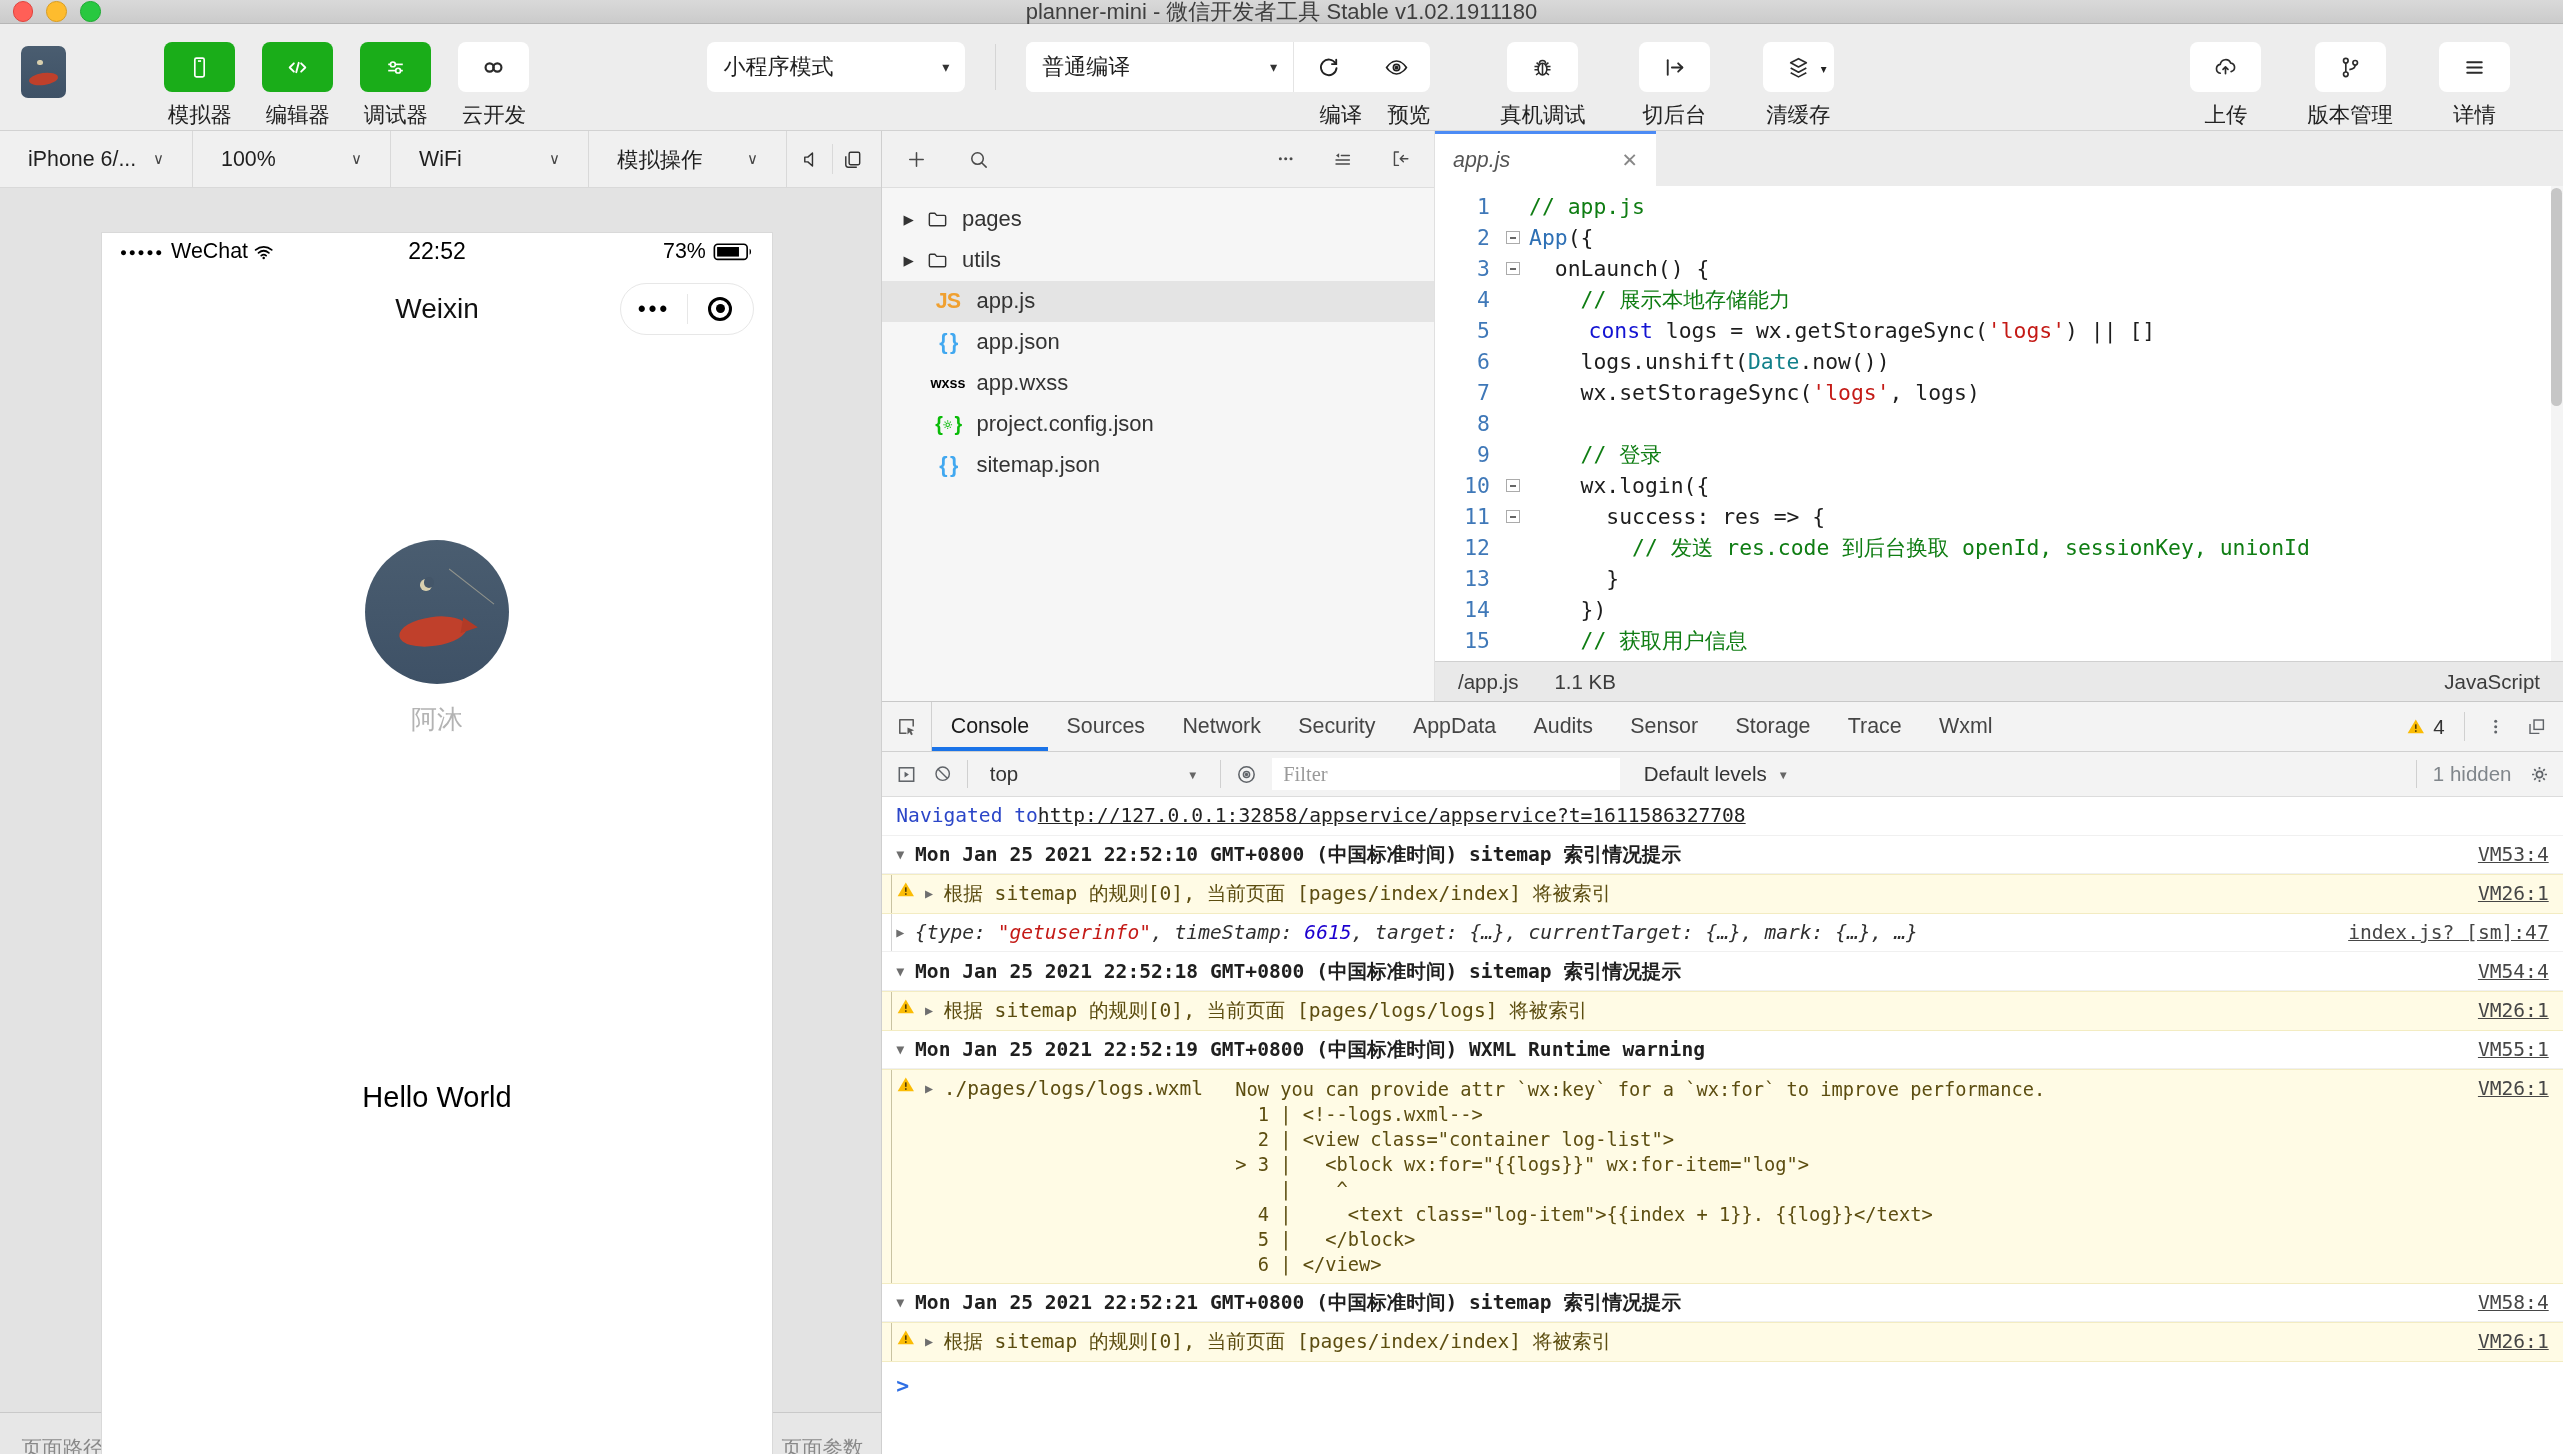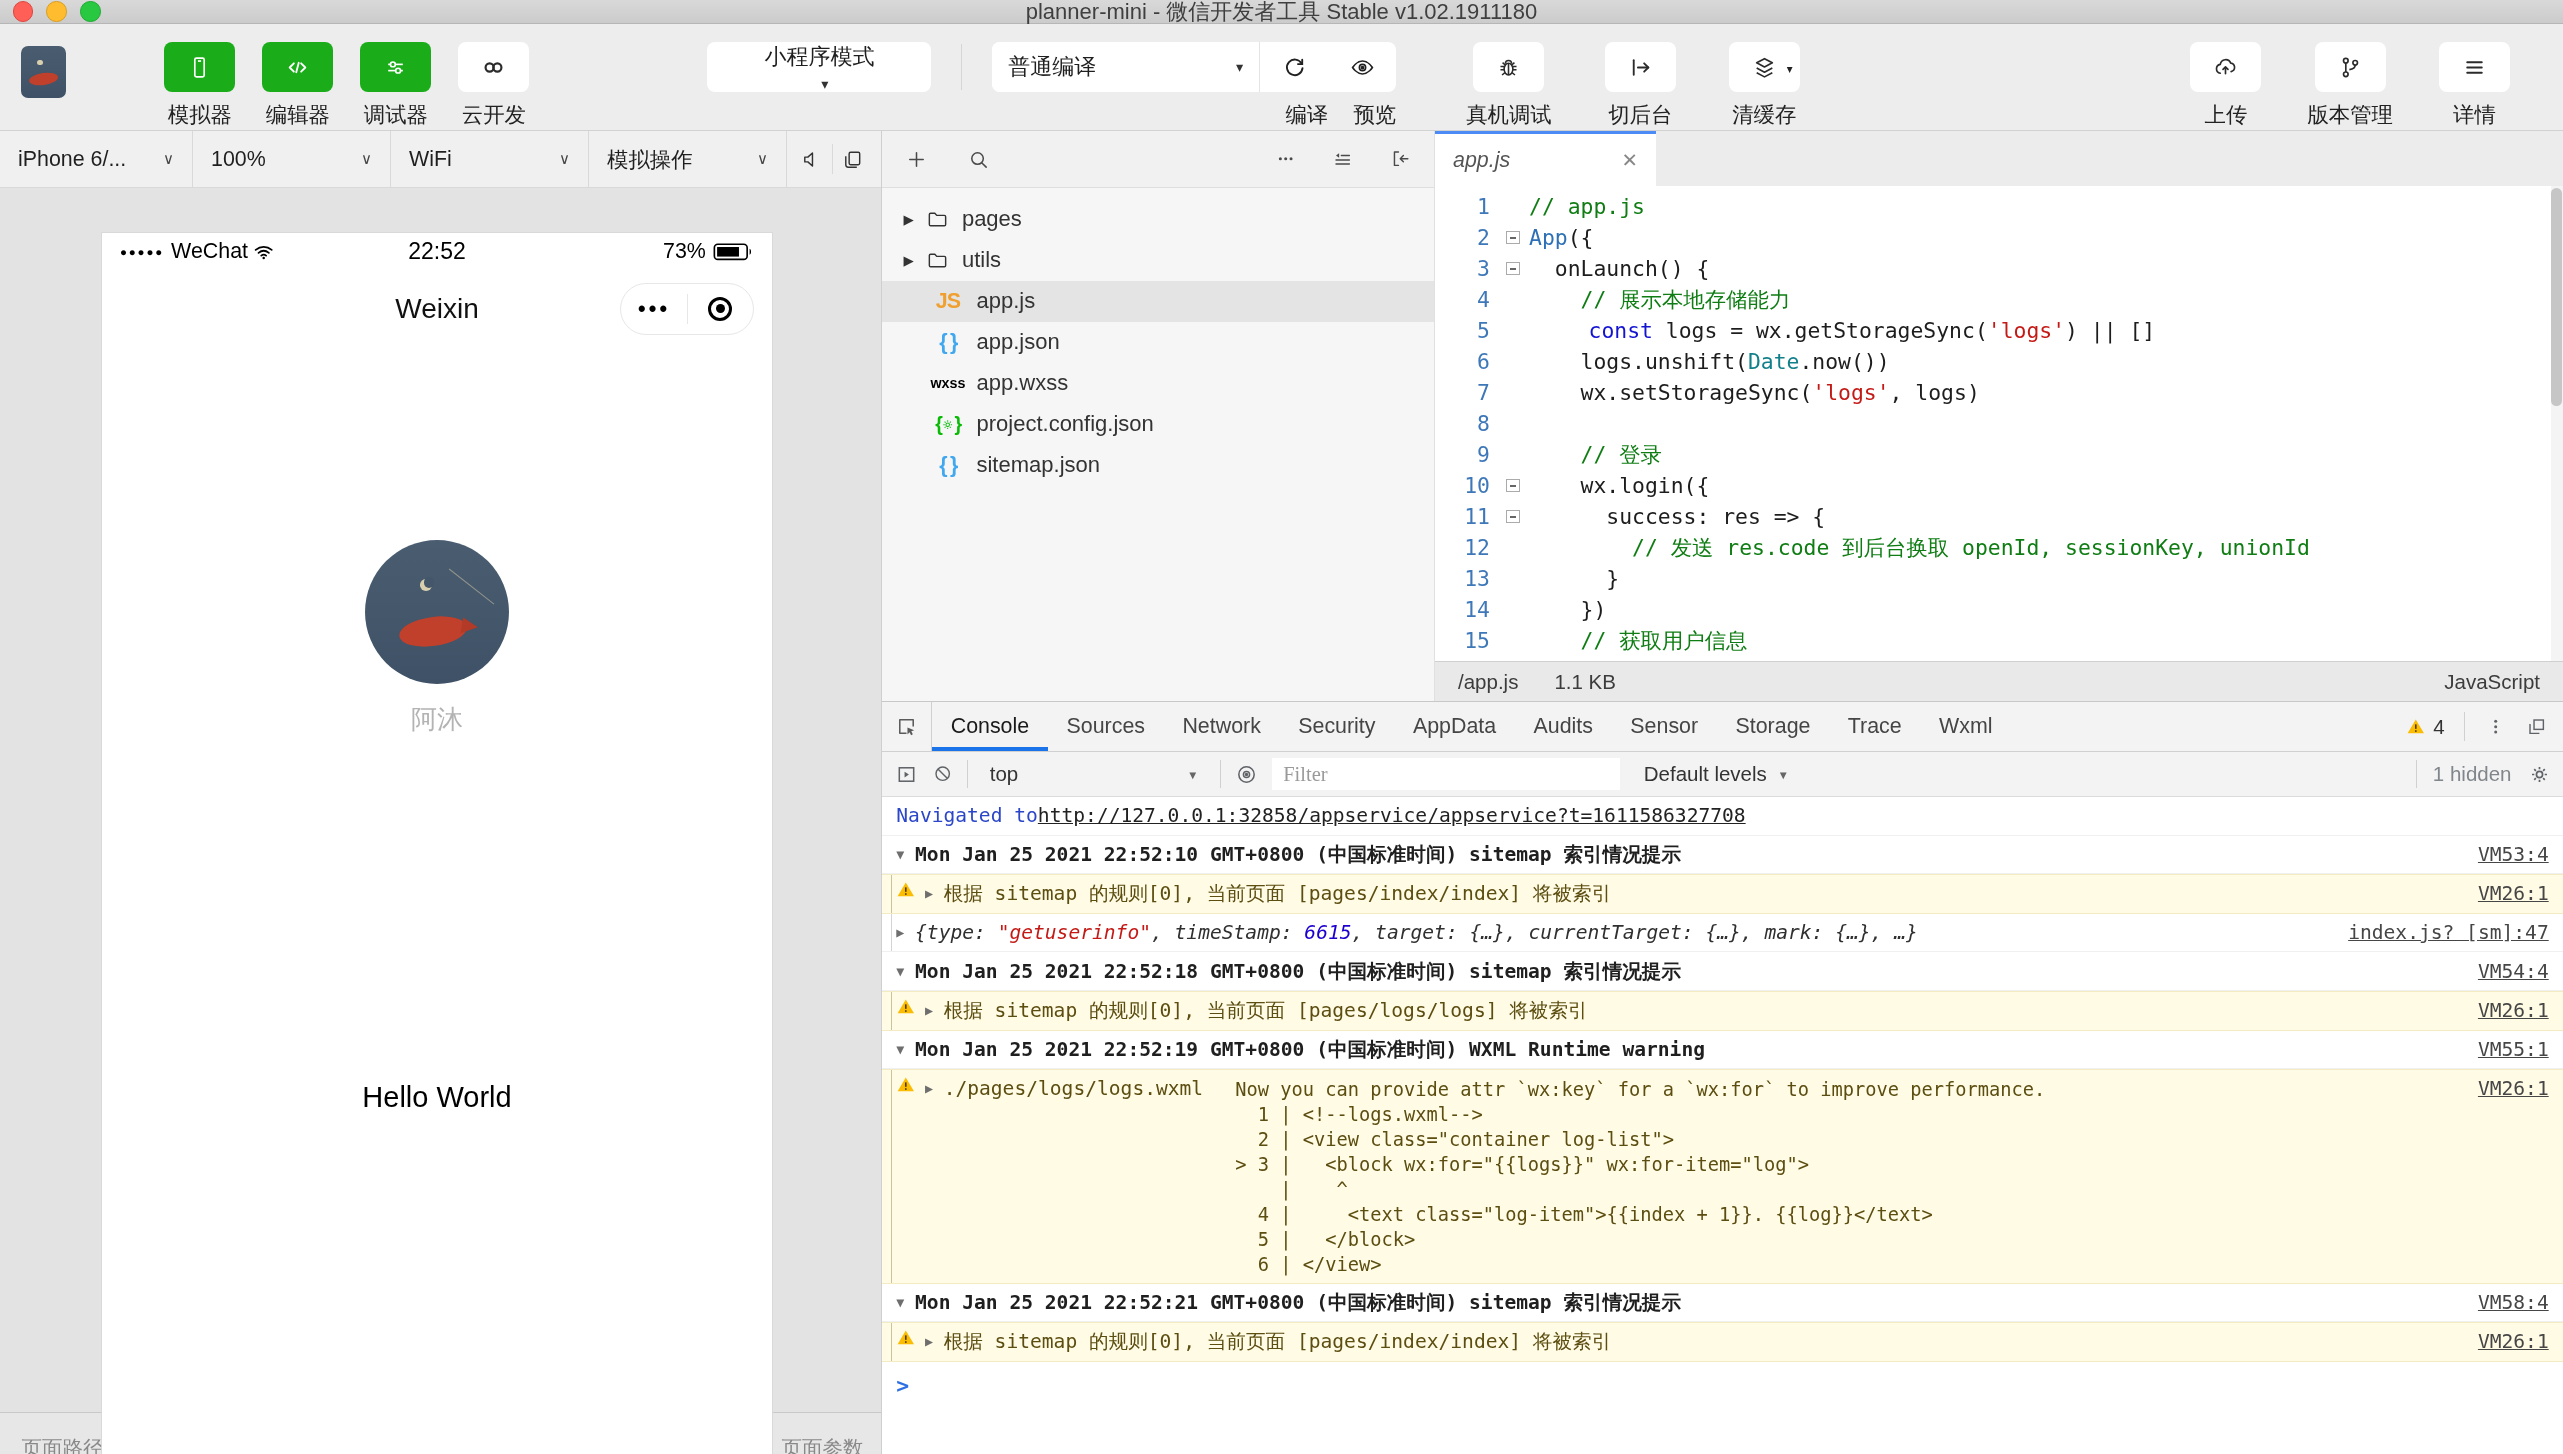--- a/index.html
+++ b/index.html
@@ -31,42 +31,42 @@
   .tbtn-box.white { background:#fff; color:#2b2b2b; }
   .tbtn-label { font-size:21.4px; color:#222; white-space:nowrap; }
   .icon { display:inline-flex; }
   .icon svg { width:100%; height:100%; display:block; }
   .i28 svg, .i28 { width:25px; height:25px; }
   .i26 svg, .i26 { width:23px; height:23px; }
   .i24 svg, .i24 { width:21.4px; height:21.4px; }
   .i22 svg, .i22 { width:19.6px; height:19.6px; }
   .select { background:#fff; border-radius:8px; height:50px; display:flex; align-items:center; justify-content:space-between;
             padding:0 16px; font-size:22px; color:#1f1f1f; cursor:pointer; }
-  .mode-select { width:224px; margin-left:178px;flex-direction:column; }
+  .mode-select { width:258px; margin-left:178px; }
   .caret { font-size:14.3px; color:#333; margin-left:10.7px; }
   .vsep-tall { width:0.9px; height:46px; background:#d5d5d5; margin:1.8px 30px 0; }
   .compile-wrap { display:flex; flex-direction:column; }
   .compile-pill { display:flex; background:#fff; border-radius:8px; height:50px; overflow:hidden; }
   .compile-select { width:267px; border-radius:0; }
   .pill-sep { width:0.9px; background:#e4e4e4; }
   .pill-btn { width:68px; display:flex; align-items:center; justify-content:center; color:#222; cursor:pointer; }
   .compile-labels { display:flex; justify-content:flex-end; margin-top:8px; }
   .compile-labels span { width:68px; text-align:right; font-size:21.4px; color:#222; }
   .tb-group.mid { margin-left:70px; gap:53px; }
   .tb-group.right { margin-left:auto; margin-right:53px; gap:46px; }
   .tbtn .mini-caret { position:absolute; right:7.1px; top:19.6px; font-size:11.6px; color:#222; }
   .tbtn-box.rel { position:relative; }
 
   
   .main { flex:1; display:flex; min-height:0; }
 
   
   .sim-panel { width:882px; flex:none; display:flex; flex-direction:column; border-right:0.9px solid #cfcfcf; background:#e3e3e3; }
   .sim-toolbar { height:57px; flex:none; background:#f0f0f0; border-bottom:0.9px solid #d9d9d9; display:flex; align-items:stretch; }
-  .sim-select { display:flex; align-items:center; justify-content:space-between; padding:0 18px; border-right:0.9px solid #d9d9d9;
+  .sim-select { display:flex; align-items:center; justify-content:space-between; padding:0 28px; border-right:0.9px solid #d9d9d9;
                 font-size:21.4px; color:#1f1f1f; cursor:pointer; }
   .sim-select .chev { font-size:15px; color:#444; }
   .sim-icons { display:flex; align-items:center; gap:9px; padding:0 12.5px; }
   .sim-icons .sep { width:0.9px; height:30px; background:#d9d9d9; }
   .simicon { color:#333; cursor:pointer; }
 
   .sim-body { flex:1; position:relative; background:#e3e3e3; min-height:0; }
   .device { position:absolute; left:102px; top:45px; width:670px; height:1367px; background:#fff; box-shadow:0 0 0 0.9px #d8d8d8; }
   .dev-status { height:37px; display:flex; align-items:center; padding:0 18px; font-size:21.4px; color:#000; font-weight:500; position:relative; }
   .dev-dots { font-size:11.6px; letter-spacing:1.8px; margin-right:7.1px; }

